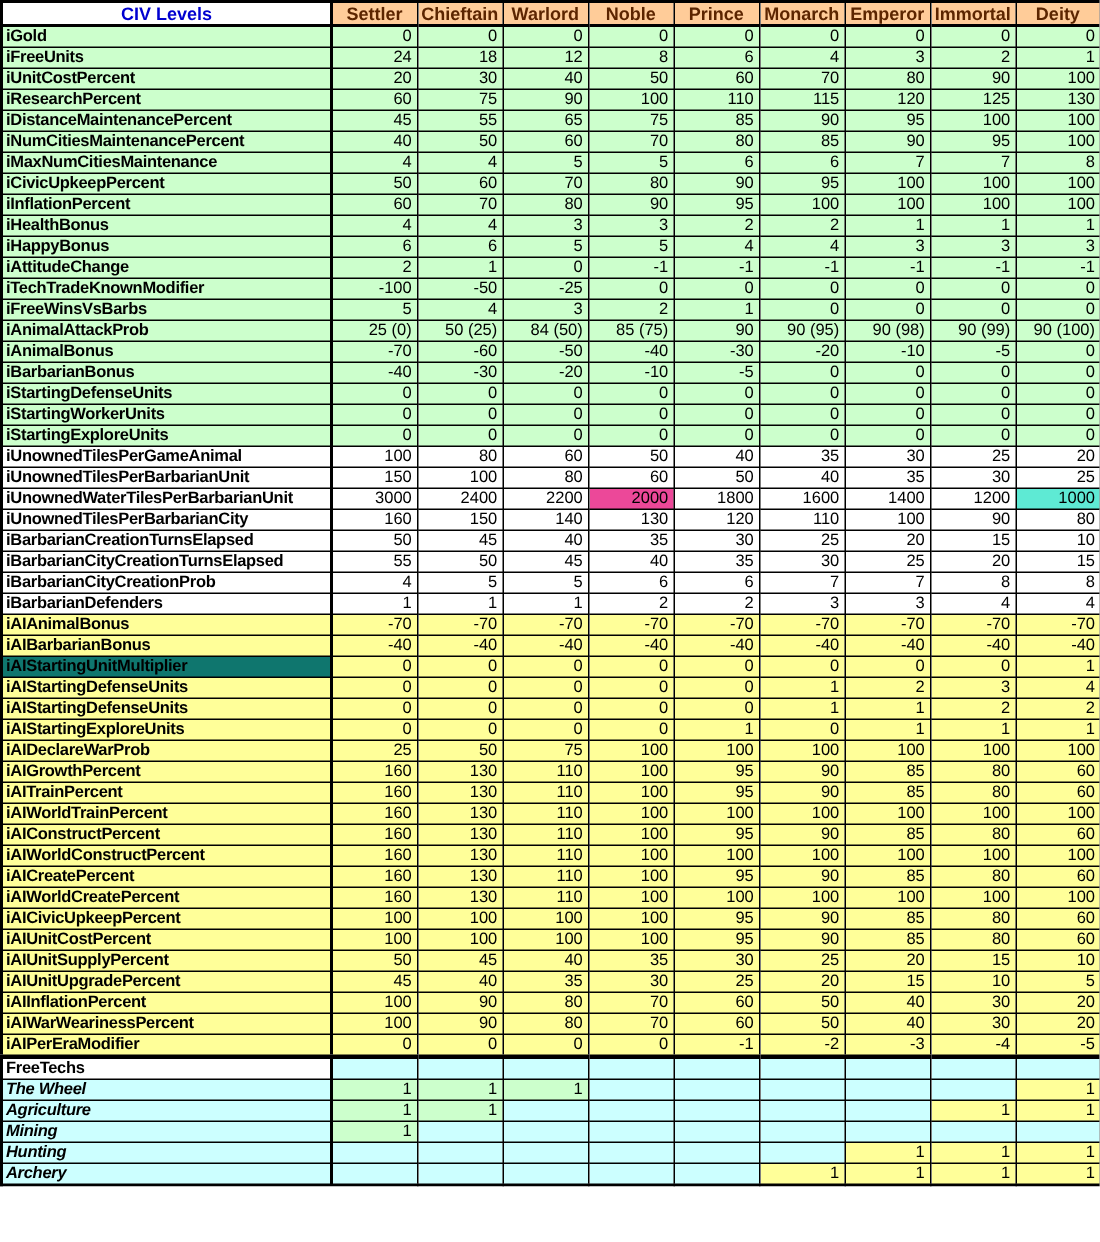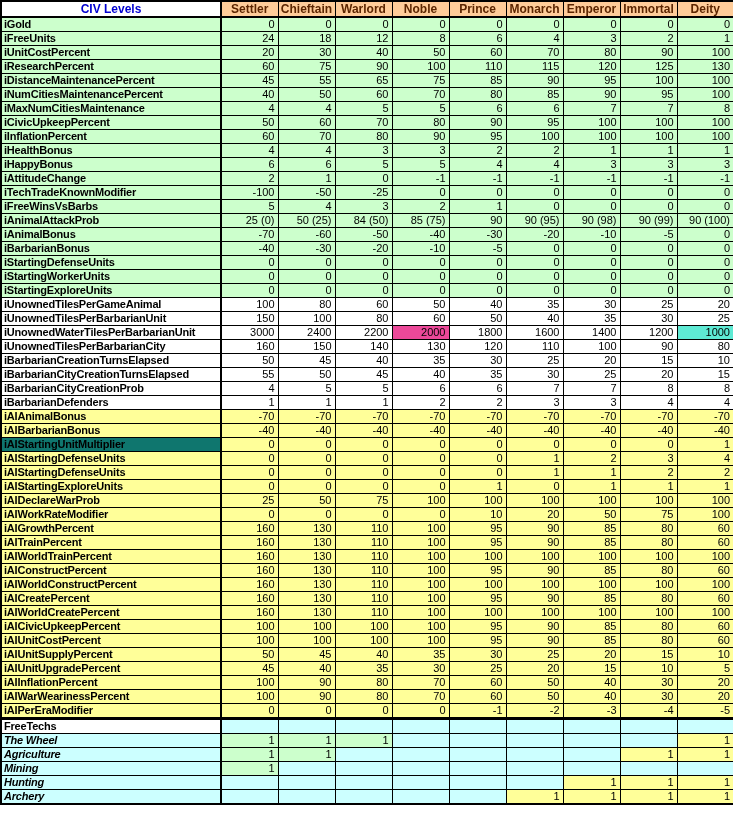--- a/index.html
+++ b/index.html
@@ -496,32 +496,20 @@
           <td class="num" style="background: rgb(255, 255, 153);">50</td>
           <td class="num" style="background: rgb(255, 255, 153);">75</td>
           <td class="num" style="background: rgb(255, 255, 153);">100</td>
           <td class="num" style="background: rgb(255, 255, 153);">100</td>
           <td class="num" style="background: rgb(255, 255, 153);">100</td>
           <td class="num" style="background: rgb(255, 255, 153);">100</td>
           <td class="num" style="background: rgb(255, 255, 153);">100</td>
           <td class="num" style="background: rgb(255, 255, 153);">100</td>
         </tr>
         <tr>
-          <td class="label" style="background: rgb(255, 255, 153);">iAIWorkRateModifier</td>
-          <td class="num" style="background: rgb(255, 255, 153);">0</td>
-          <td class="num" style="background: rgb(255, 255, 153);">0</td>
-          <td class="num" style="background: rgb(255, 255, 153);">0</td>
-          <td class="num" style="background: rgb(255, 255, 153);">0</td>
-          <td class="num" style="background: rgb(255, 255, 153);">10</td>
-          <td class="num" style="background: rgb(255, 255, 153);">20</td>
-          <td class="num" style="background: rgb(255, 255, 153);">50</td>
-          <td class="num" style="background: rgb(255, 255, 153);">75</td>
-          <td class="num" style="background: rgb(255, 255, 153);">100</td>
-        </tr>
-        <tr>
           <td class="label" style="background: rgb(255, 255, 153);">iAIGrowthPercent</td>
           <td class="num" style="background: rgb(255, 255, 153);">160</td>
           <td class="num" style="background: rgb(255, 255, 153);">130</td>
           <td class="num" style="background: rgb(255, 255, 153);">110</td>
           <td class="num" style="background: rgb(255, 255, 153);">100</td>
           <td class="num" style="background: rgb(255, 255, 153);">95</td>
           <td class="num" style="background: rgb(255, 255, 153);">90</td>
           <td class="num" style="background: rgb(255, 255, 153);">85</td>
           <td class="num" style="background: rgb(255, 255, 153);">80</td>
           <td class="num" style="background: rgb(255, 255, 153);">60</td>

